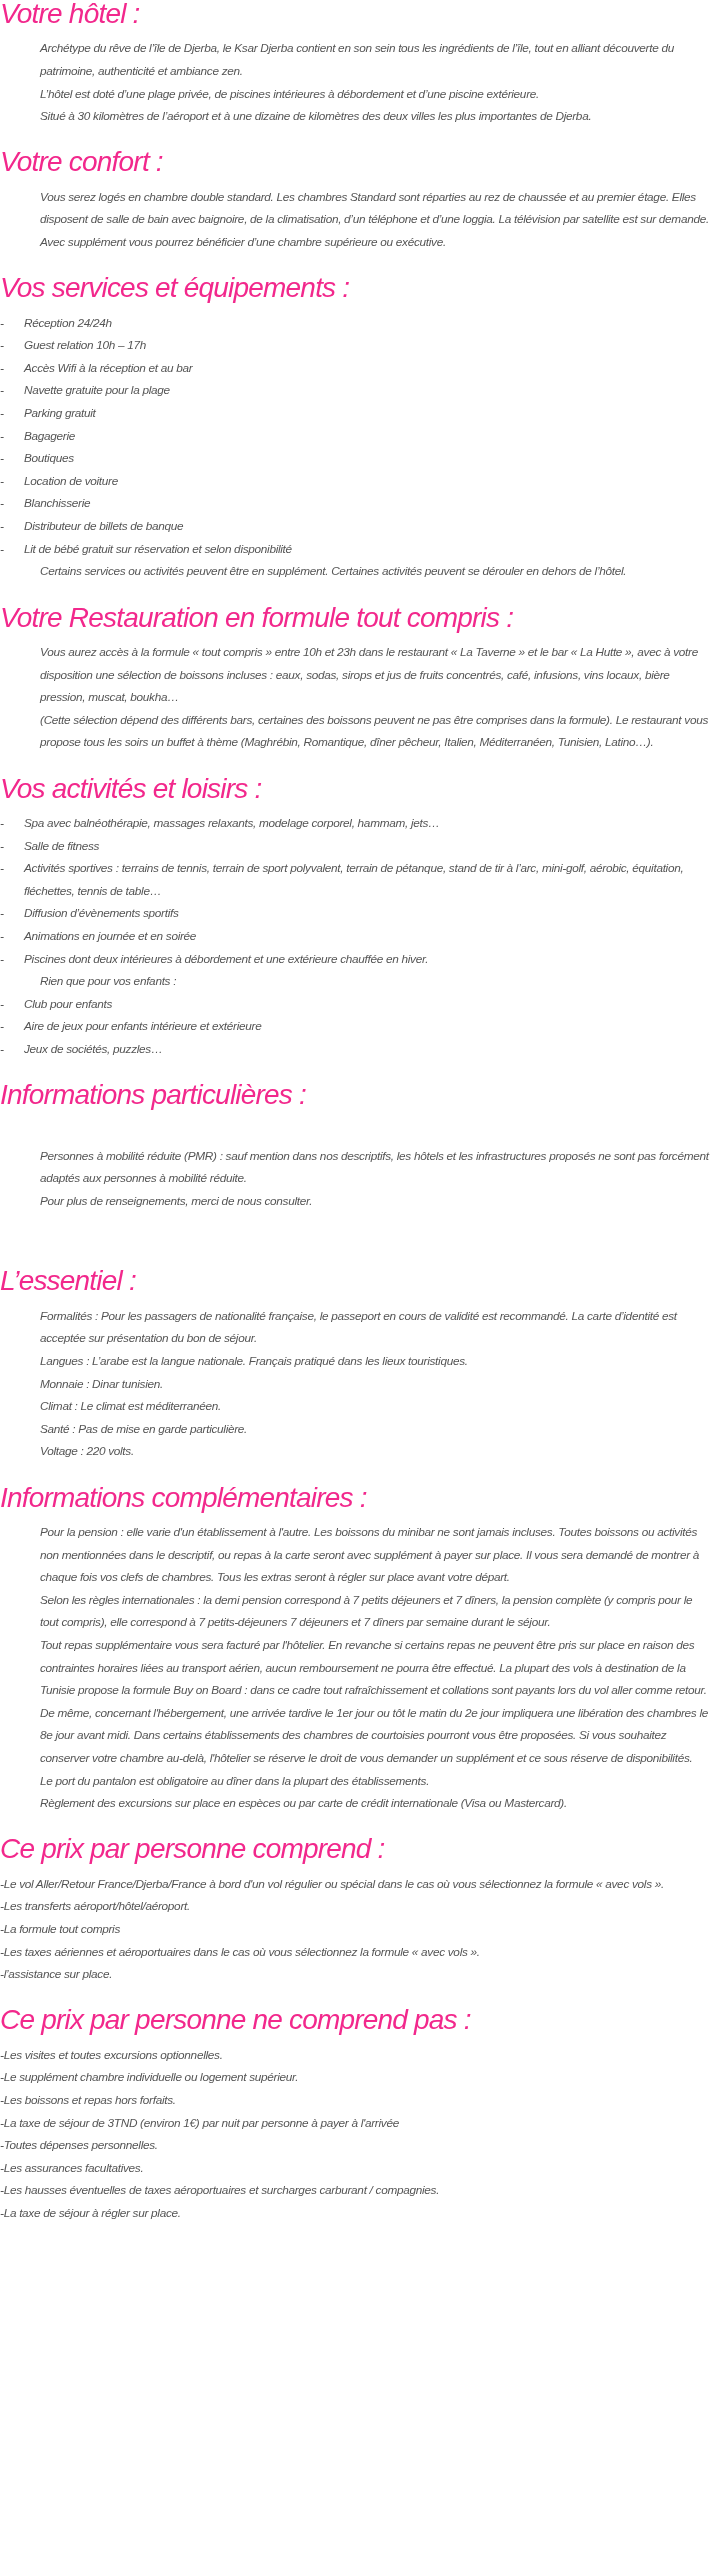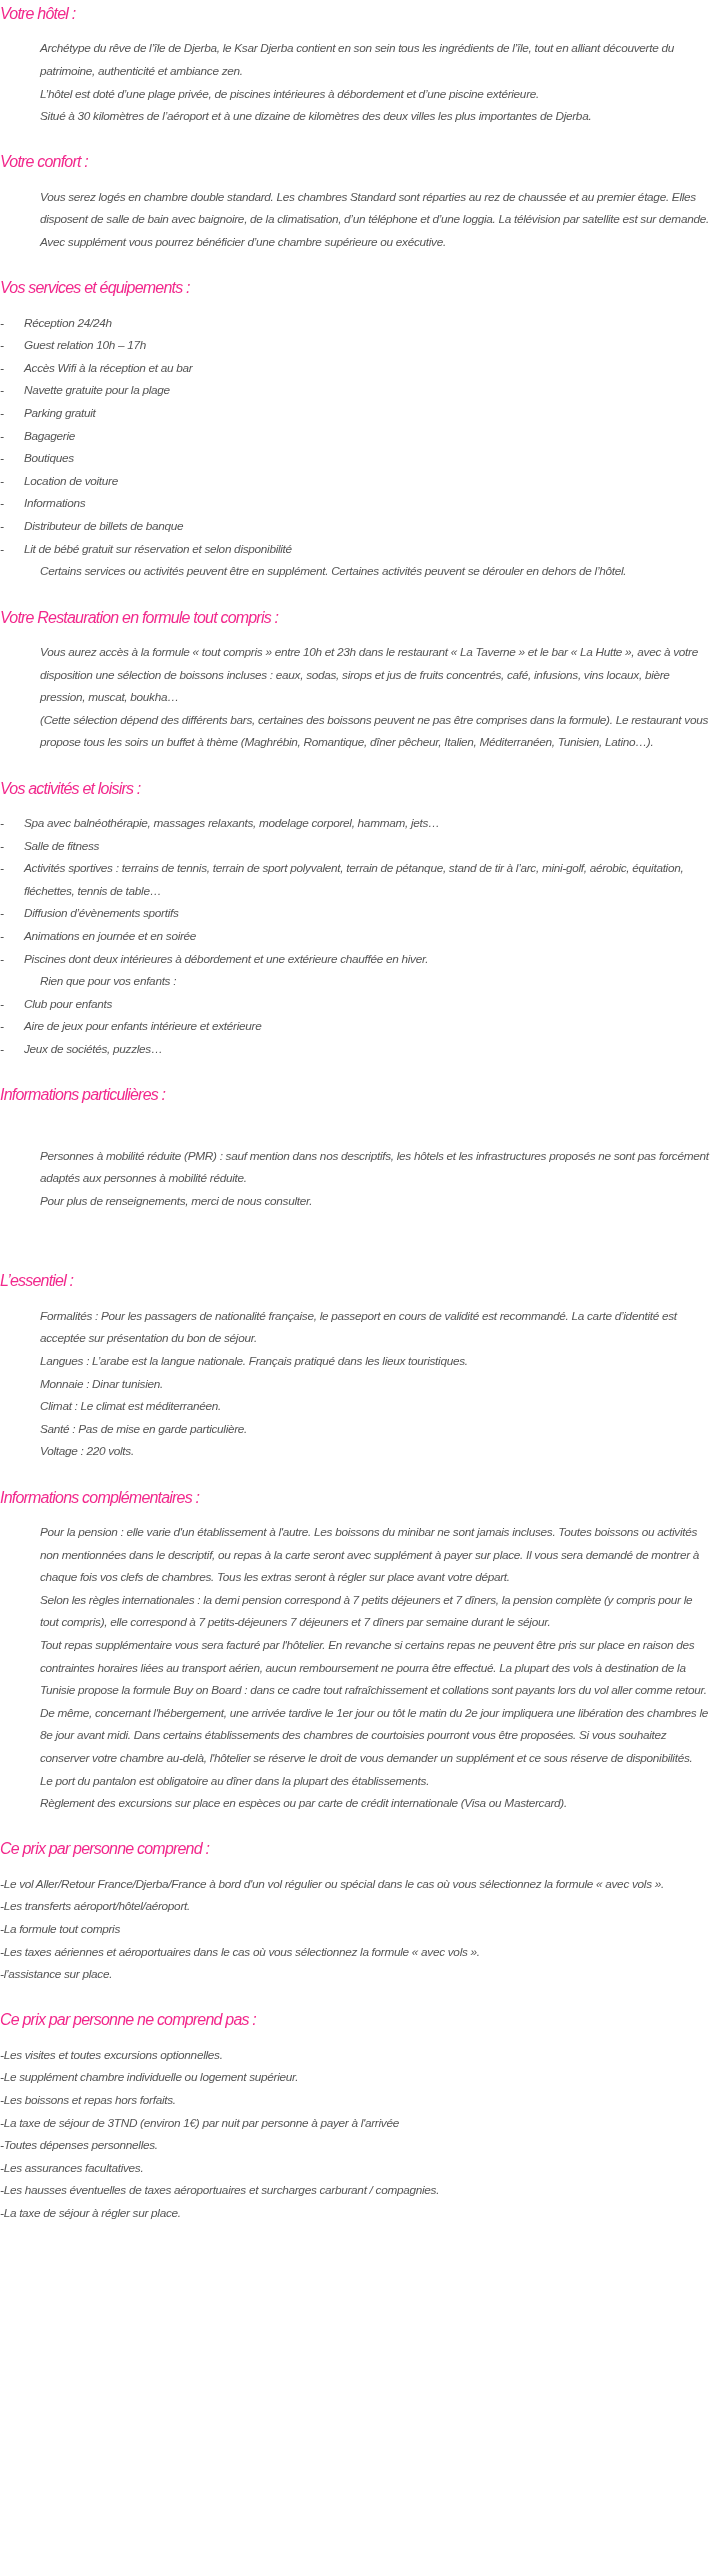--- a/index.html
+++ b/index.html
@@ -10,21 +10,21 @@
     color: #555555;
     font-size: 11.8px;
     line-height: 22.6px;
     letter-spacing: -0.3px;
   }
   .page { padding: 0 0 9.4px 0; }
   h2 {
     color: #f2288c;
     font-style: italic;
     font-weight: normal;
-    font-size: 16px;
+    font-size: 28px;
     line-height: 28px;
     margin: 0 0 9.4px 0;
     letter-spacing: -0.8px;
   }
   section { margin: 0 0 20.7px 0; }
   p { margin: 0; padding-left: 40px; }
   ul.dash { list-style: none; margin: 0; padding: 0; }
   ul.dash li { position: relative; padding-left: 24px; }
   ul.dash li::before { content: "-"; position: absolute; left: 0; }
   .plain-list { margin: 0; padding: 0; list-style: none; }
@@ -52,21 +52,21 @@
     <h2>Vos services et équipements :</h2>
     <ul class="dash">
       <li>Réception 24/24h</li>
       <li>Guest relation 10h – 17h</li>
       <li>Accès Wifi à la réception et au bar</li>
       <li>Navette gratuite pour la plage</li>
       <li>Parking gratuit</li>
       <li>Bagagerie</li>
       <li>Boutiques</li>
       <li>Location de voiture</li>
-      <li>Informations</li>
+      <li>Blanchisserie</li>
       <li>Distributeur de billets de banque</li>
       <li>Lit de bébé gratuit sur réservation et selon disponibilité</li>
     </ul>
     <p>Certains services ou activités peuvent être en supplément. Certaines activités peuvent se dérouler en dehors de l’hôtel.</p>
   </section>
 
   <section>
     <h2>Votre Restauration en formule tout compris :</h2>
     <p>Vous aurez accès à la formule « tout compris » entre 10h et 23h dans le restaurant « La Taverne » et le bar « La Hutte », avec à votre disposition une sélection de boissons incluses : eaux, sodas, sirops et jus de fruits concentrés, café, infusions, vins locaux, bière pression, muscat, boukha…</p>
     <p> (Cette sélection dépend des différents bars, certaines des boissons peuvent ne pas être comprises dans la formule). Le restaurant vous propose tous les soirs un buffet à thème (Maghrébin, Romantique, dîner pêcheur, Italien, Méditerranéen, Tunisien, Latino…).</p>

